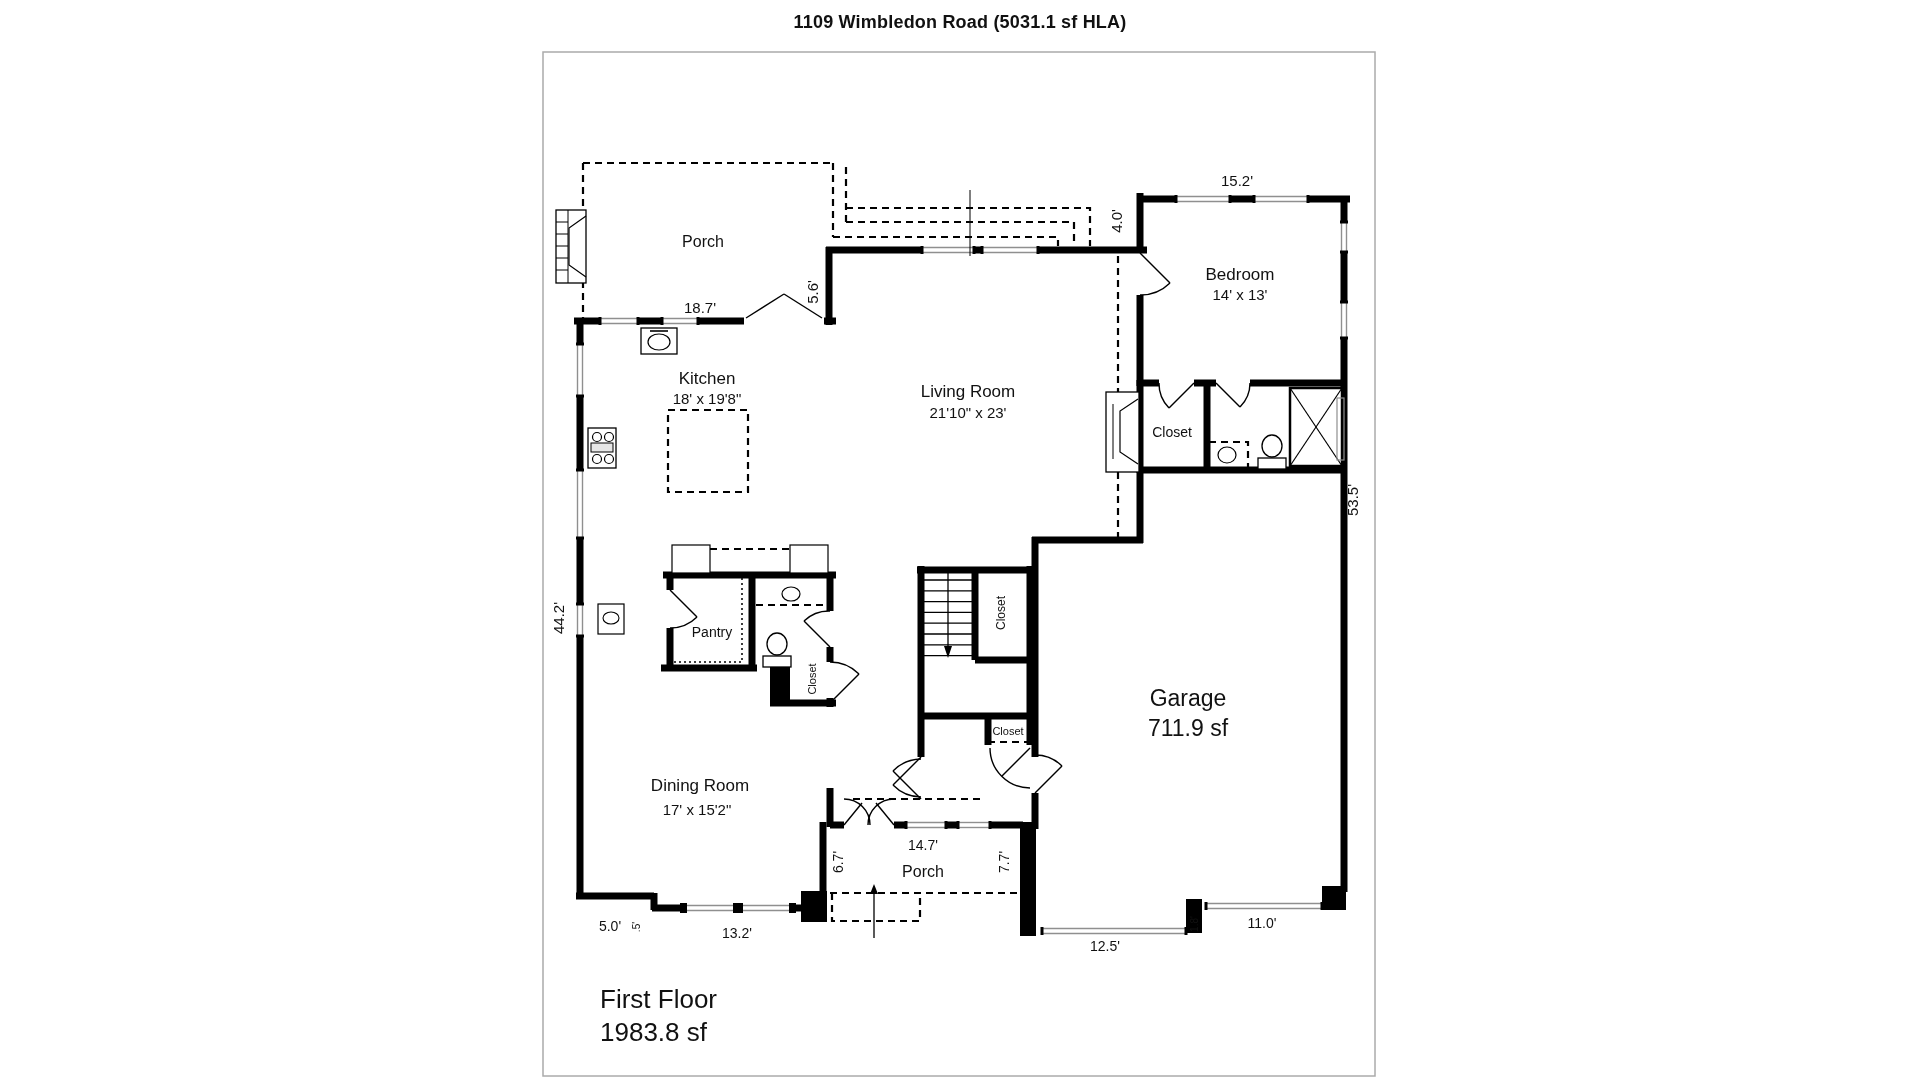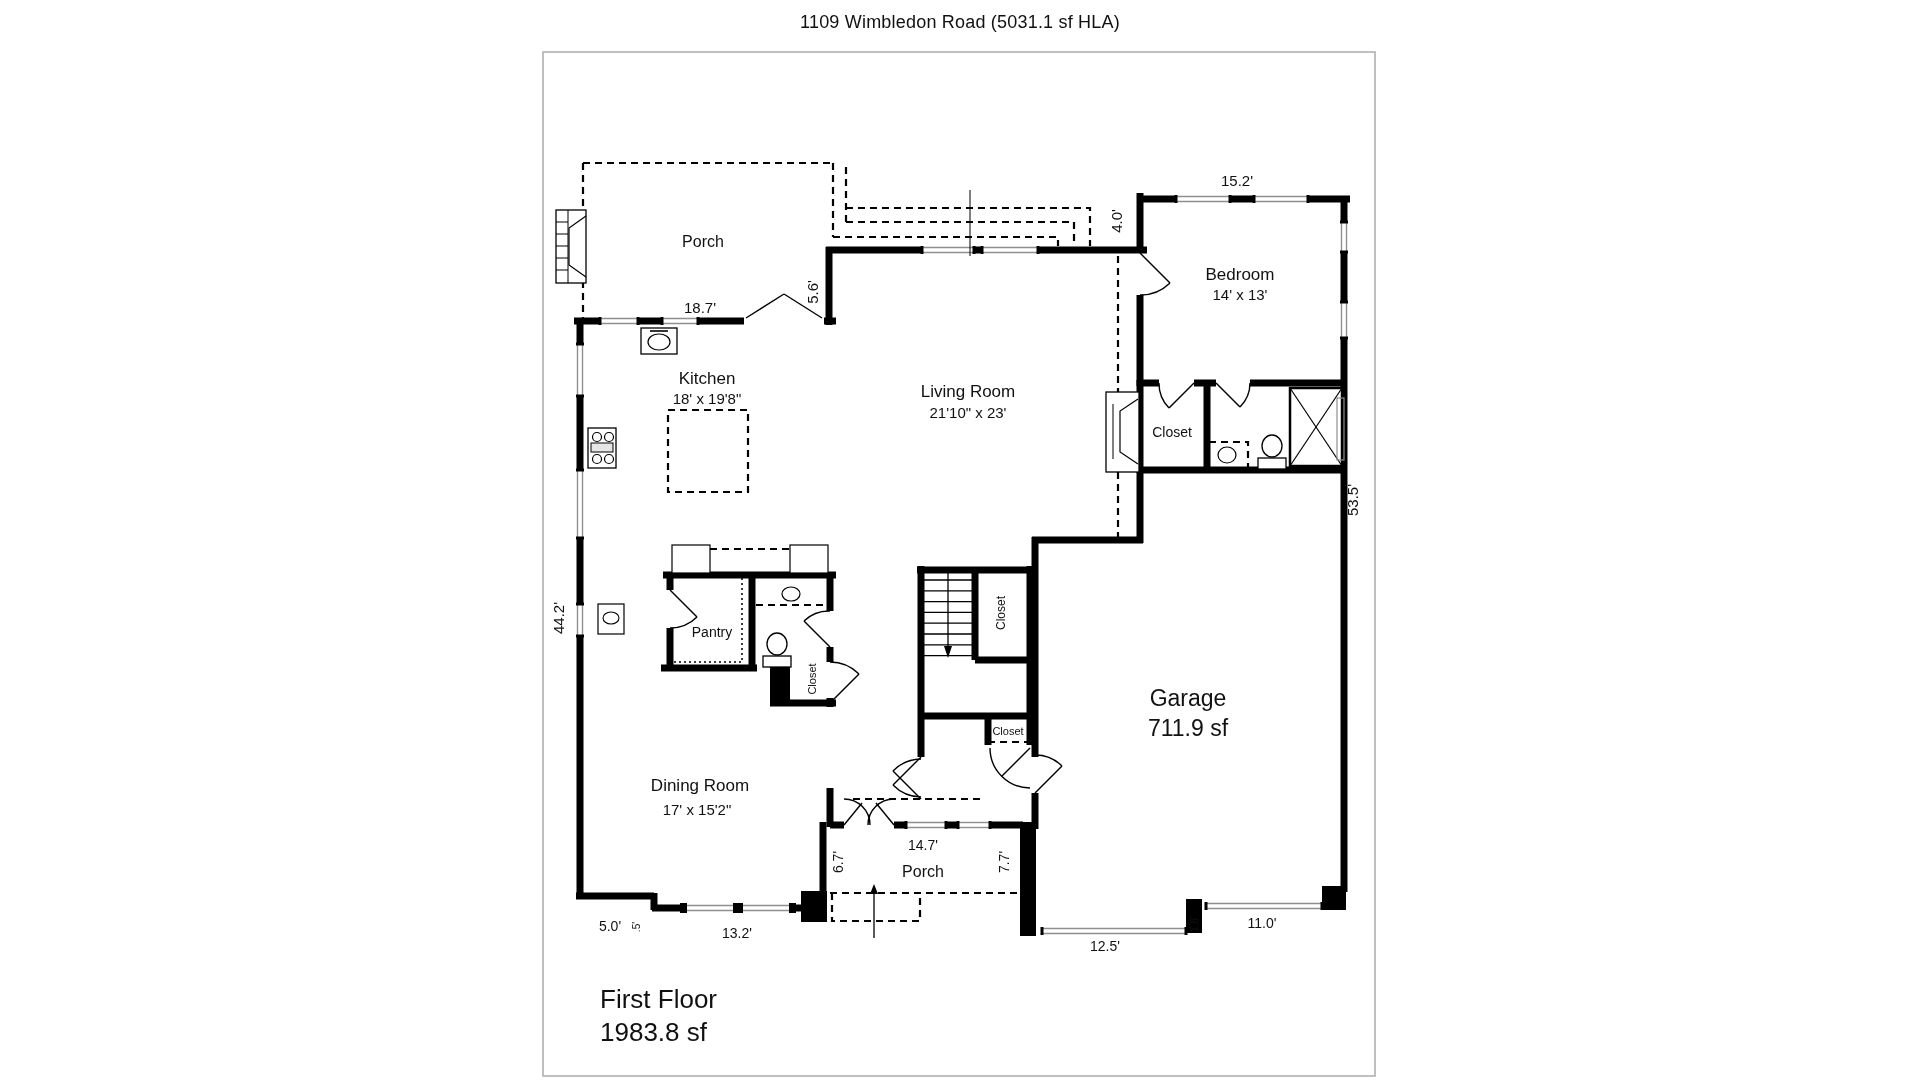--- a/index.html
+++ b/index.html
@@ -1,19 +1,19 @@
 <!DOCTYPE html>
 <html><head>
 <meta charset="utf-8">
 <style>
   html,body{margin:0;padding:0;background:#ffffff;}
   #stage{position:relative;width:1920px;height:1080px;background:#ffffff;overflow:hidden;
          font-family:"Liberation Sans",sans-serif;}
   #plan-title{position:absolute;top:12px;left:0;width:1920px;text-align:center;
-              font-size:18px;font-weight:normal;color:#111;letter-spacing:.2px;}
+              font-size:18px;font-weight:bold;color:#111;letter-spacing:.2px;}
   svg{position:absolute;top:0;left:0;}
   text{font-family:"Liberation Sans",sans-serif;fill:#111;}
   .fs10{font-size:10px;} .fs11{font-size:11px;} .fs12{font-size:12px;} .fs14{font-size:14px;} .fs15{font-size:15px;}
   .fs16{font-size:16px;} .fs17{font-size:17px;} .fs23{font-size:23px;}
   .fs26{font-size:26px;}
   .mid{text-anchor:middle;}
 </style>
 </head>
 <body>
 

